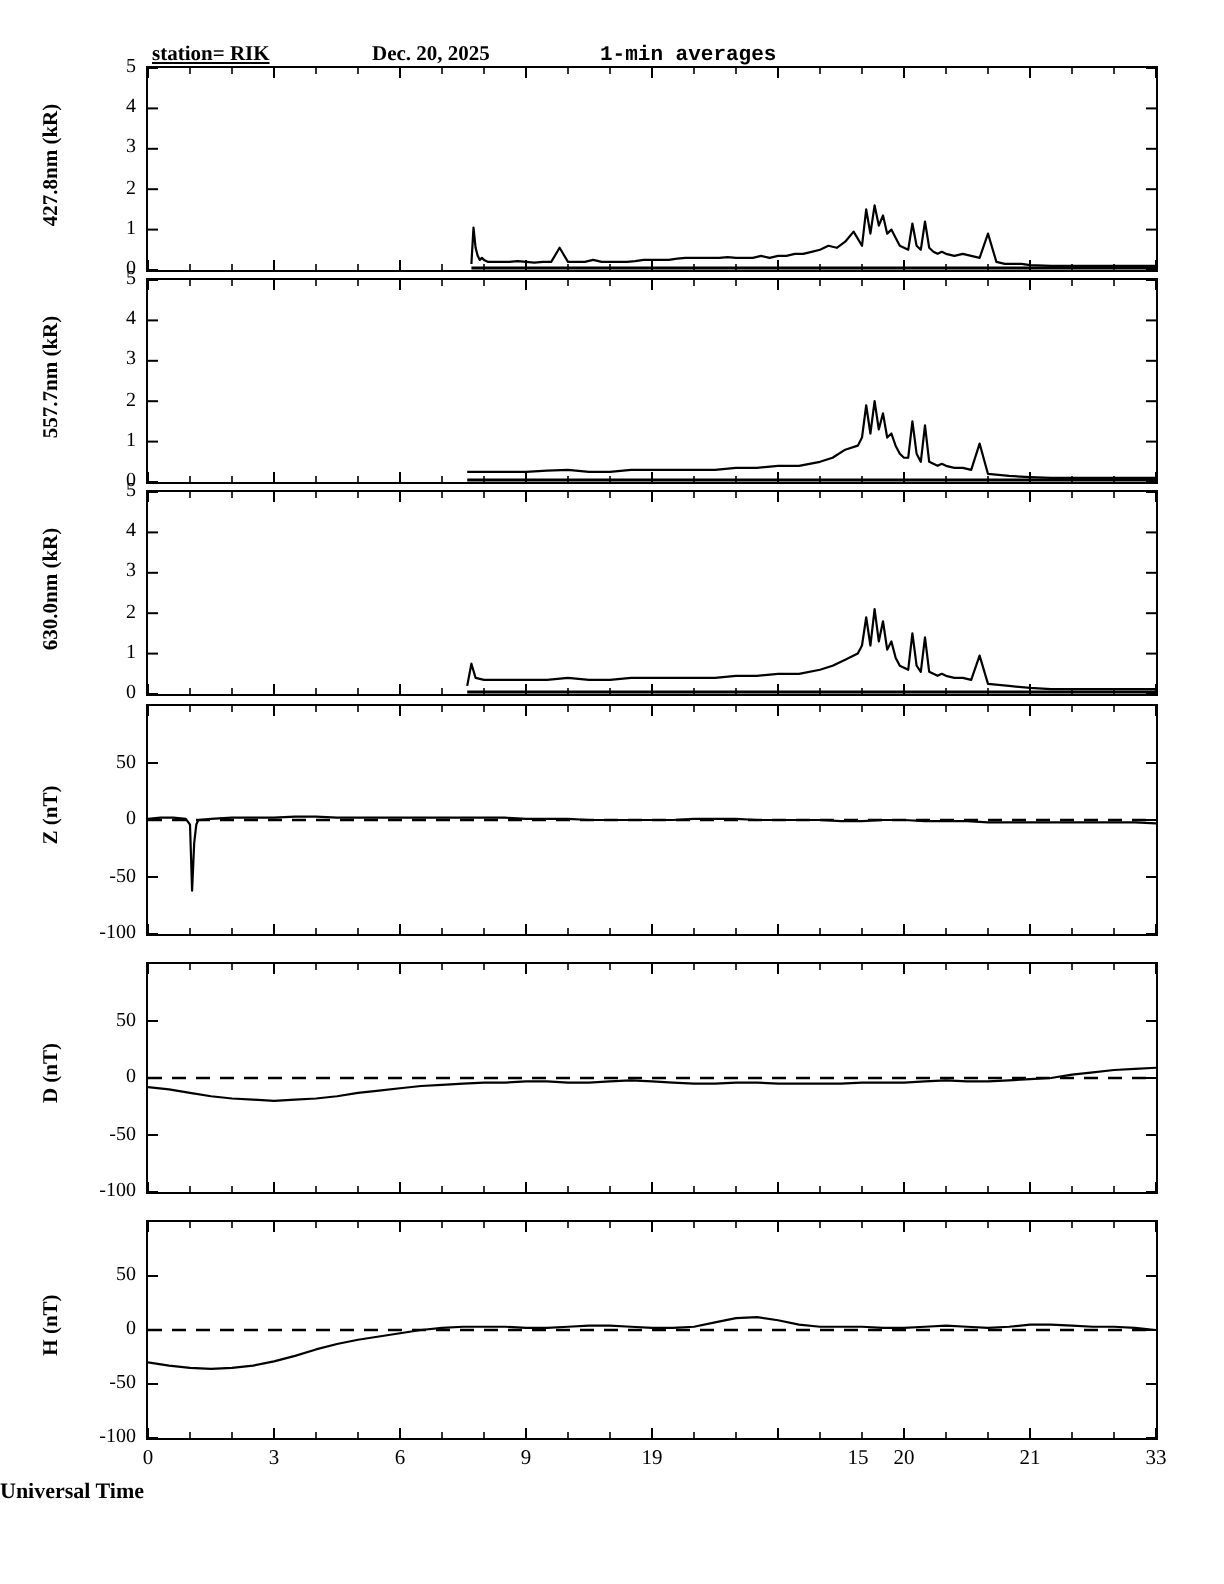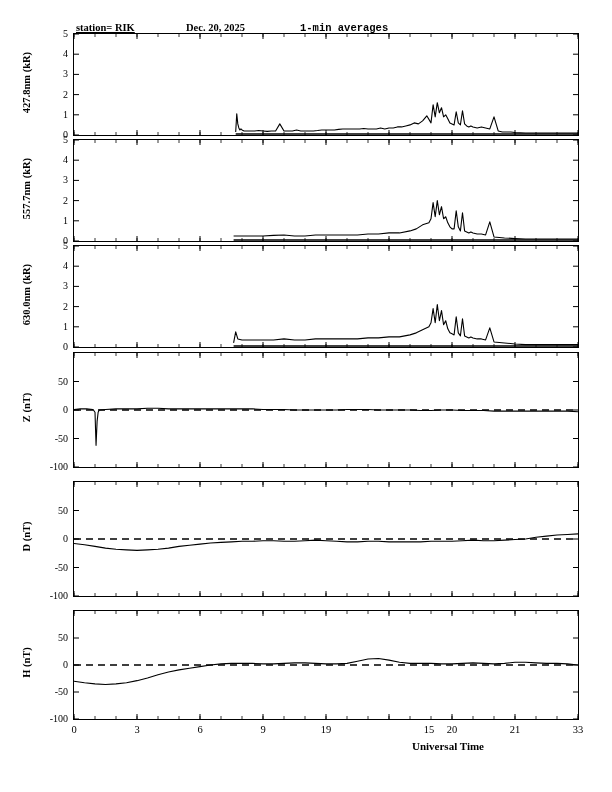--- a/index.html
+++ b/index.html
@@ -55,21 +55,21 @@
   }
   .xtick{
     position:absolute;
     font-size:10.5px;
     text-align:center;
     white-space:nowrap;
   }
   .xaxis-label{
     position:absolute;
     width:484px;left:0;
-    text-align:right;
+    text-align:left;
     font-size:11px;
     font-weight:bold;
   }
 </style>
 </head>
 <body>
 
 <div id="root">
 
 

